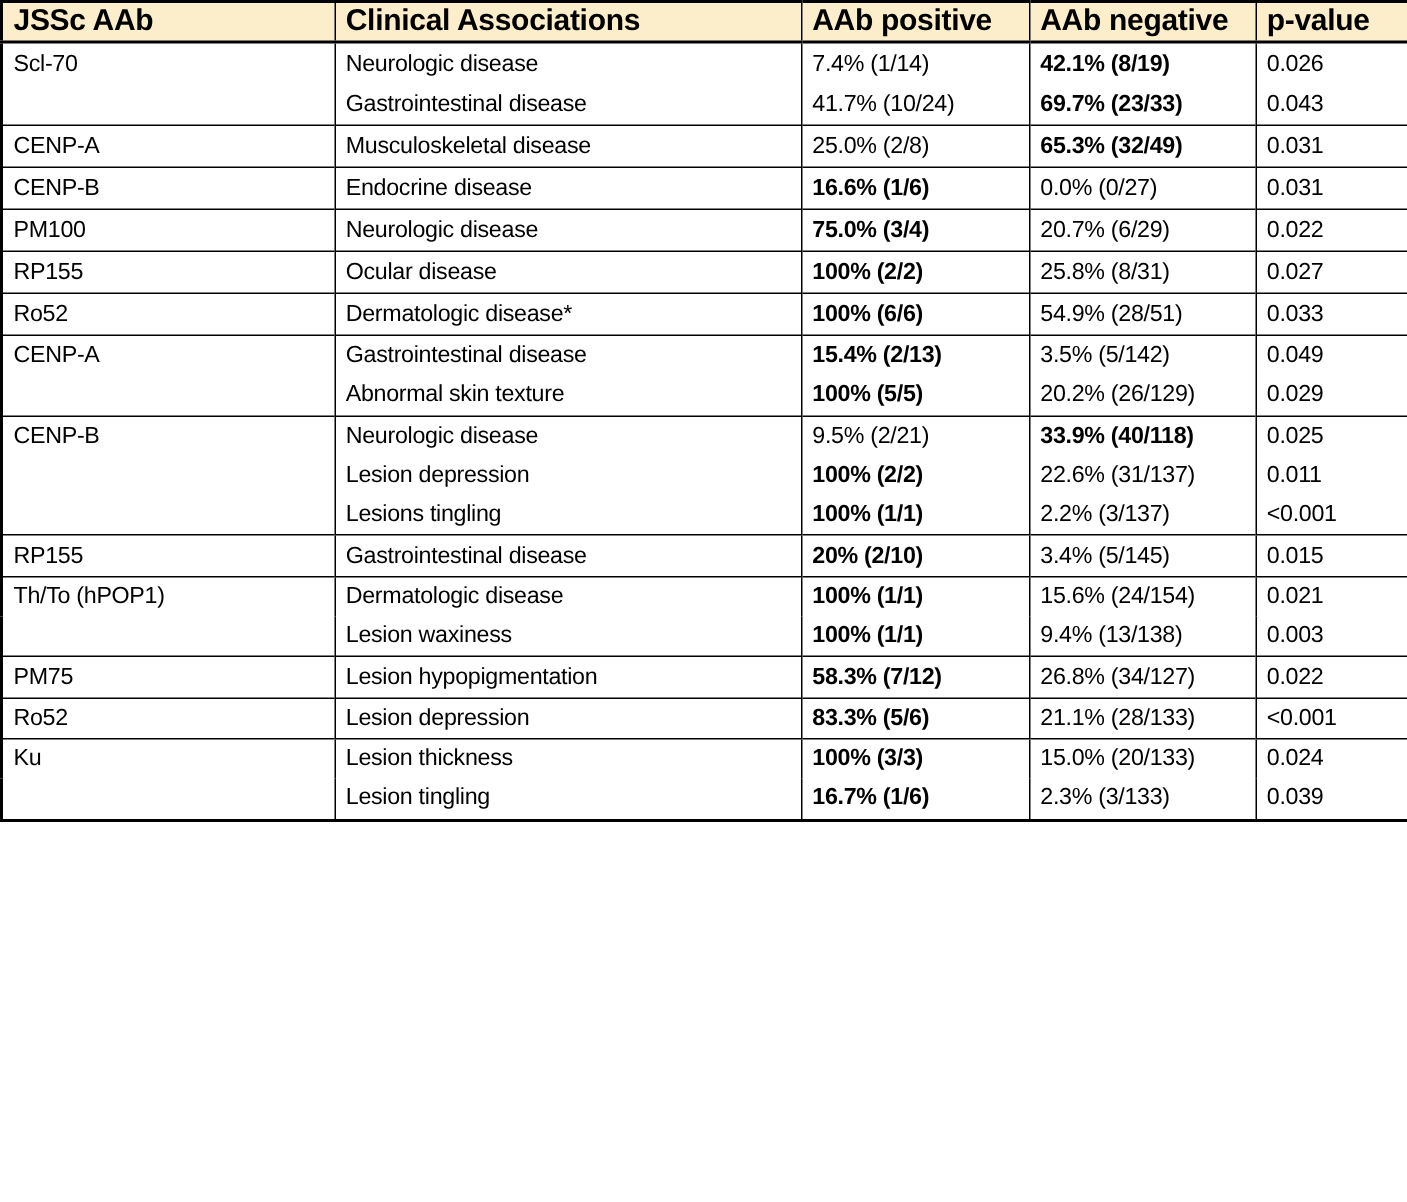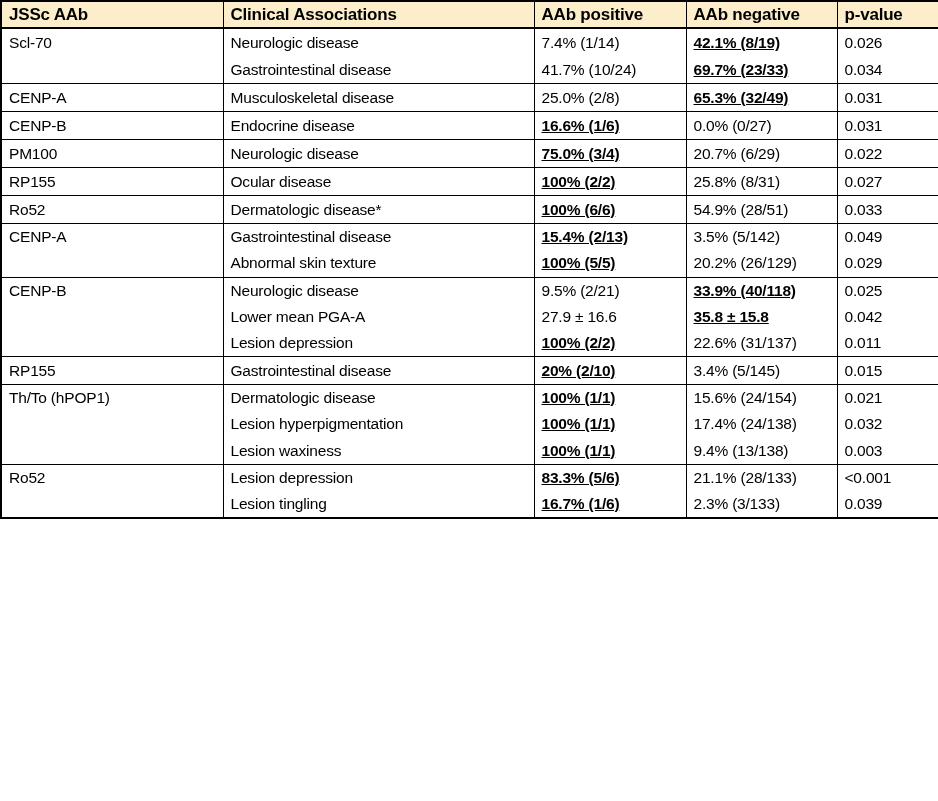--- a/index.html
+++ b/index.html
@@ -23,26 +23,26 @@
     vertical-align:middle;
     white-space:nowrap;
     overflow:hidden;
   }
   tr.hdr td{
     background:var(--header-bg);
     font-weight:bold;
     border-top:2px solid var(--border);
     border-bottom:2px solid var(--border);
     height:25px;
-    font-size:17px;
+    font-size:20px;
   }
   tr.sec1 td{height:27px;}
   tr.sec2 td{height:26.3px;}
   tr.group-start td{border-top:1.3px solid var(--border);}
-  td.b{font-weight:bold;text-decoration:underline;}
+  td.b{font-weight:bold;}
 </style>
 </head>
 <body>
 
 <table class="tbl">
   <colgroup>
     <col style="width:222px">
     <col style="width:311px">
     <col style="width:152px">
     <col style="width:151px">
@@ -61,21 +61,21 @@
     <td>Neurologic disease</td>
     <td>7.4% (1/14)</td>
     <td class="b">42.1% (8/19)</td>
     <td>0.026</td>
   </tr>
       <tr class="sec1">
     <td></td>
     <td>Gastrointestinal disease</td>
     <td>41.7% (10/24)</td>
     <td class="b">69.7% (23/33)</td>
-    <td>0.034</td>
+    <td>0.043</td>
   </tr>
       <tr class="sec1 group-start">
     <td>CENP-A</td>
     <td>Musculoskeletal disease</td>
     <td>25.0% (2/8)</td>
     <td class="b">65.3% (32/49)</td>
     <td>0.031</td>
   </tr>
       <tr class="sec1 group-start">
     <td>CENP-B</td>
@@ -121,66 +121,73 @@
   </tr>
       <tr class="sec2 group-start">
     <td>CENP-B</td>
     <td>Neurologic disease</td>
     <td>9.5% (2/21)</td>
     <td class="b">33.9% (40/118)</td>
     <td>0.025</td>
   </tr>
       <tr class="sec2">
     <td></td>
-    <td>Lower mean PGA-A</td>
-    <td>27.9 ± 16.6</td>
-    <td class="b">35.8 ± 15.8</td>
-    <td>0.042</td>
-  </tr>
-      <tr class="sec2">
-    <td></td>
     <td>Lesion depression</td>
     <td class="b">100% (2/2)</td>
     <td>22.6% (31/137)</td>
     <td>0.011</td>
+  </tr>
+      <tr class="sec2">
+    <td></td>
+    <td>Lesions tingling</td>
+    <td class="b">100% (1/1)</td>
+    <td>2.2% (3/137)</td>
+    <td>&lt;0.001</td>
   </tr>
       <tr class="sec2 group-start">
     <td>RP155</td>
     <td>Gastrointestinal disease</td>
     <td class="b">20% (2/10)</td>
     <td>3.4% (5/145)</td>
     <td>0.015</td>
   </tr>
       <tr class="sec2 group-start">
     <td>Th/To (hPOP1)</td>
     <td>Dermatologic disease</td>
     <td class="b">100% (1/1)</td>
     <td>15.6% (24/154)</td>
     <td>0.021</td>
   </tr>
       <tr class="sec2">
     <td></td>
-    <td>Lesion hyperpigmentation</td>
-    <td class="b">100% (1/1)</td>
-    <td>17.4% (24/138)</td>
-    <td>0.032</td>
-  </tr>
-      <tr class="sec2">
-    <td></td>
     <td>Lesion waxiness</td>
     <td class="b">100% (1/1)</td>
     <td>9.4% (13/138)</td>
     <td>0.003</td>
+  </tr>
+      <tr class="sec2 group-start">
+    <td>PM75</td>
+    <td>Lesion hypopigmentation</td>
+    <td class="b">58.3% (7/12)</td>
+    <td>26.8% (34/127)</td>
+    <td>0.022</td>
   </tr>
       <tr class="sec2 group-start">
     <td>Ro52</td>
     <td>Lesion depression</td>
     <td class="b">83.3% (5/6)</td>
     <td>21.1% (28/133)</td>
     <td>&lt;0.001</td>
+  </tr>
+      <tr class="sec2 group-start">
+    <td>Ku</td>
+    <td>Lesion thickness</td>
+    <td class="b">100% (3/3)</td>
+    <td>15.0% (20/133)</td>
+    <td>0.024</td>
   </tr>
       <tr class="sec2">
     <td></td>
     <td>Lesion tingling</td>
     <td class="b">16.7% (1/6)</td>
     <td>2.3% (3/133)</td>
     <td>0.039</td>
   </tr>
     </tbody>
 </table>

